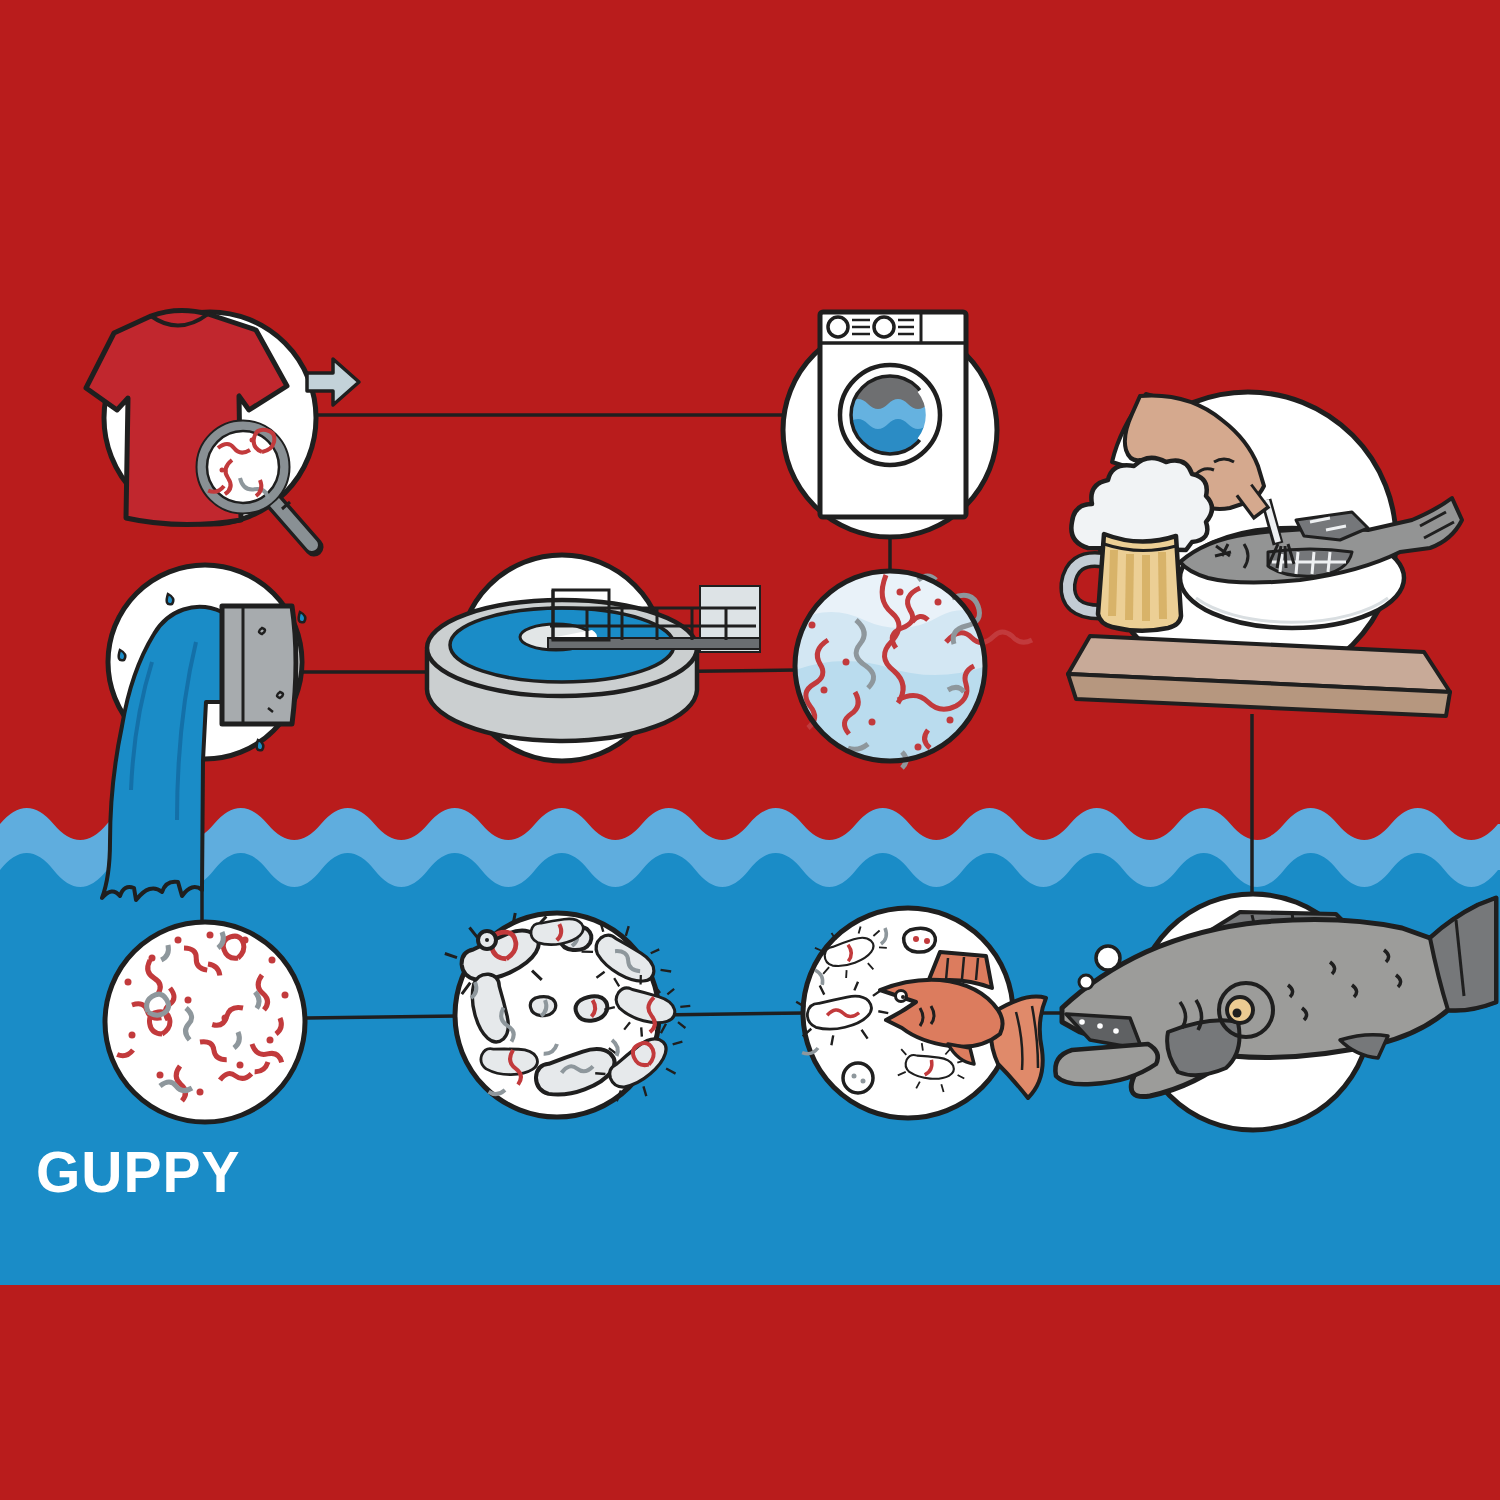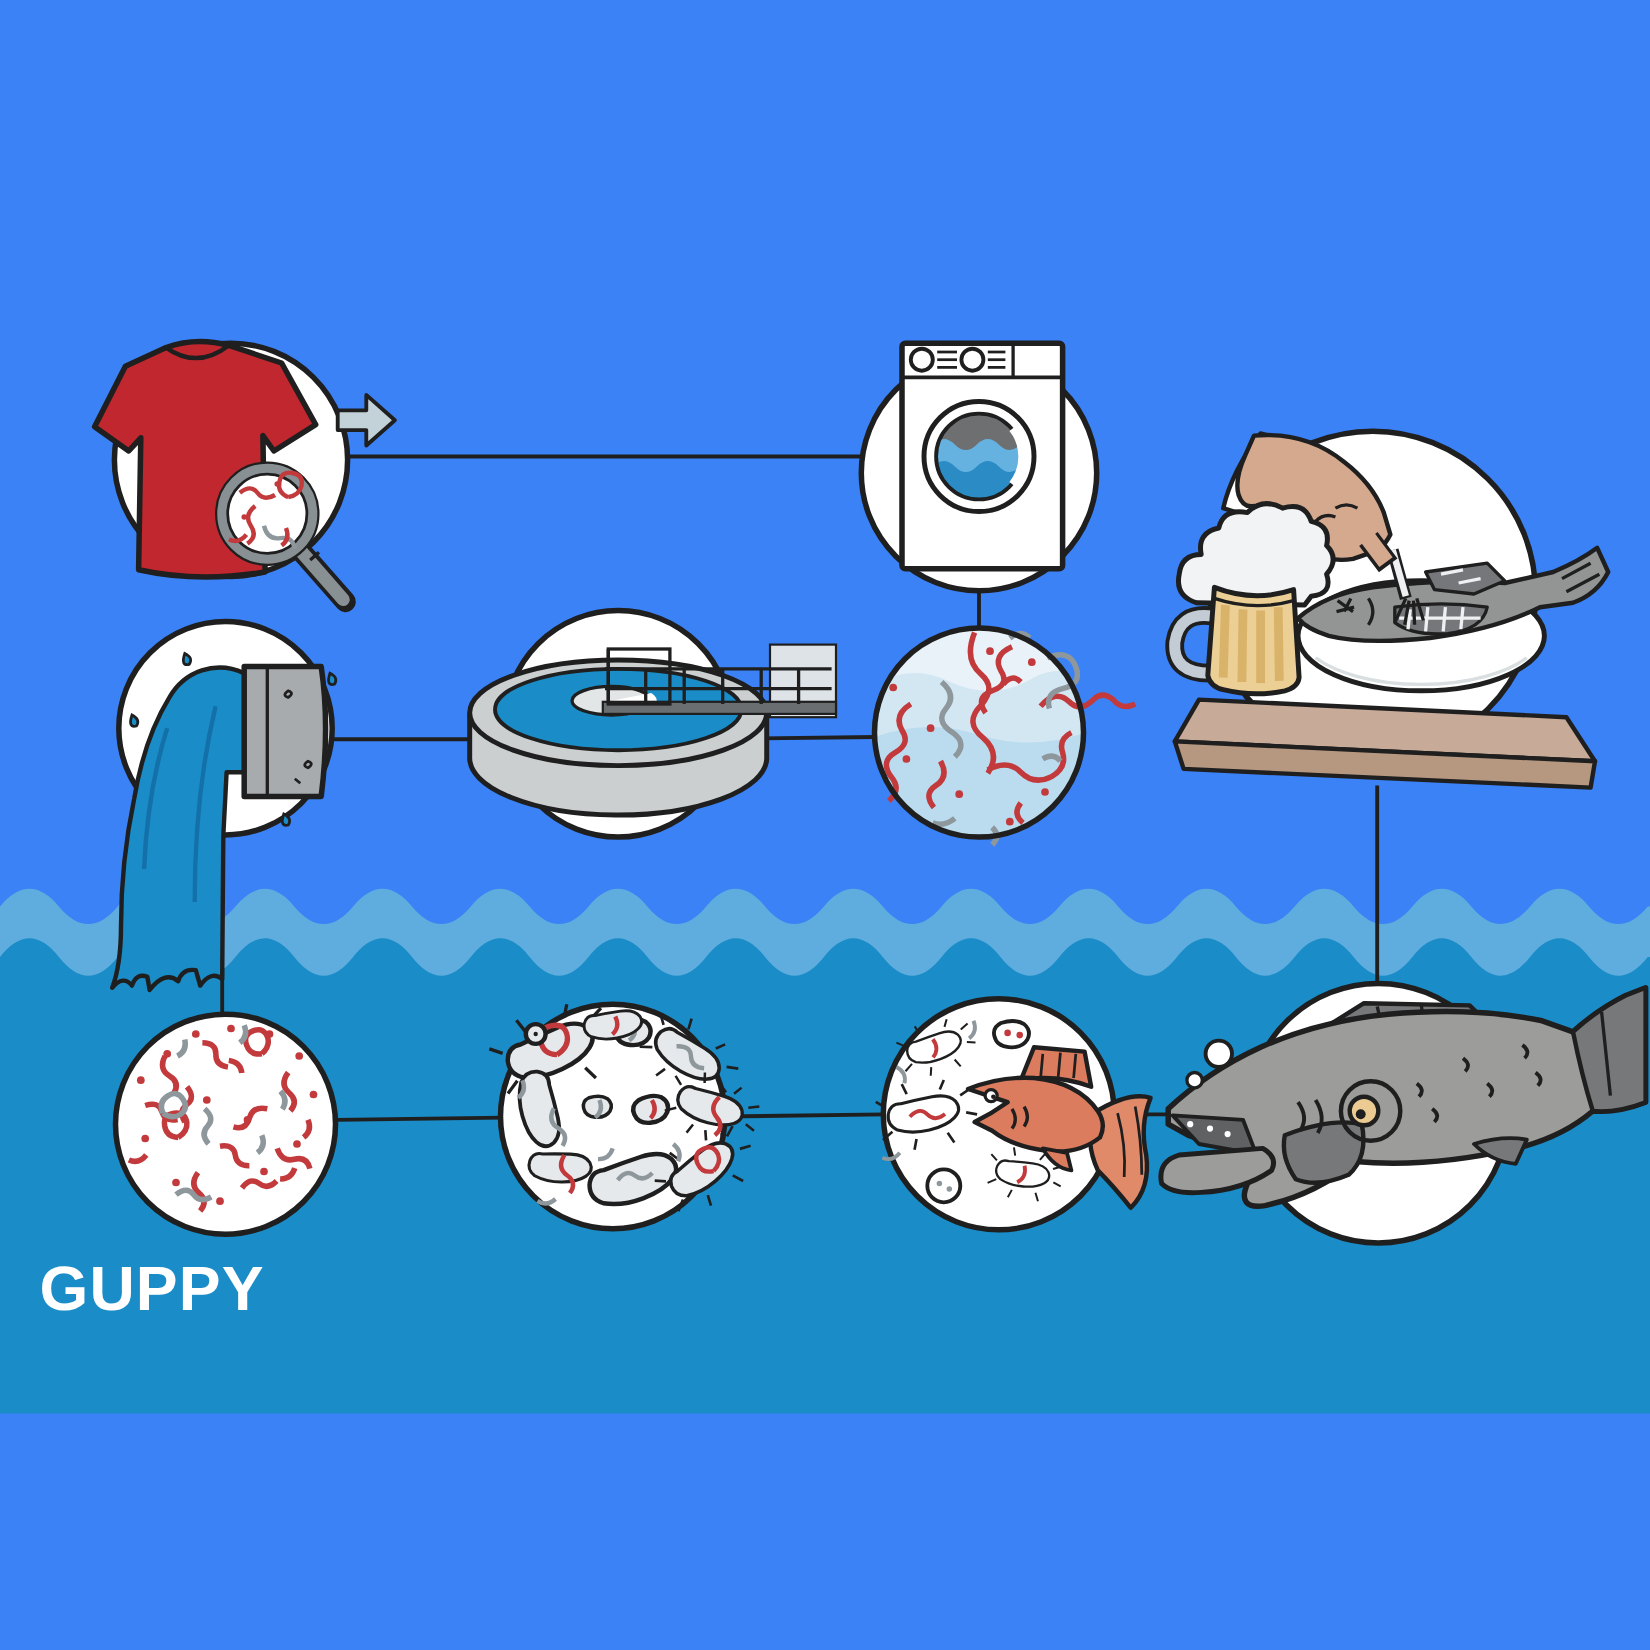--- a/index.html
+++ b/index.html
@@ -1,16 +1,16 @@
 <!DOCTYPE html>
 <html style="--outline: #1f1f1f; --ocean: #1a8cc7; --wave-light: #5fadde; --shirt-red: #c1272e; --fiber-red: #c23a3c; --fiber-gray: #8e979c; --arrow-gray: #c3d2d9; --lens-gray: #899094; --pipe-gray: #a7abae; --basin-gray: #cbcfd0; --hub-gray: #e2e6e7; --walkway-gray: #6a6e71; --drum-gray: #6e6f71; --washer-water-light: #65b2e0; --washer-water-dark: #2b8cc5; --glass-blue-1: #e9f2f9; --glass-blue-2: #d3e7f3; --glass-blue-3: #badcee; --table-brown: #c8aa98; --table-brown-dark: #b6977f; --beer-gold: #eccf95; --beer-stripe: #d8b369; --foam-white: #f1f3f5; --mug-handle: #c3ccd4; --skin: #d5a98e; --plate-fish-gray: #939494; --plate-fish-dark: #75777a; --small-fish-orange: #dc7c5e; --small-fish-tail: #e08a6a; --big-fish-gray: #9c9c9a; --big-fish-fin: #76787a; --big-fish-mouth: #5f6163; --fish-eye-yellow: #eccb92; --microbe-fill: #e6e9eb; --water-streak: #1470a8;"><head>
 <meta charset="utf-8">
 <style>
   html,body{margin:0;padding:0;background:#ffffff;}
-  .stage{position:relative;width:1500px;height:1500px;background:#3b82f6;overflow:hidden;
+  .stage{position:relative;width:1500px;height:1500px;background:#b91c1c;overflow:hidden;
          font-family:"Liberation Sans", sans-serif;}
   .stage svg{position:absolute;left:0;top:0;}
   .o{stroke:var(--outline);stroke-linejoin:round;stroke-linecap:round;}
   .logo{position:absolute;left:36px;top:1148px;color:#ffffff;font-weight:bold;
         font-size:57px;line-height:0.87;letter-spacing:1px;}
   .logo .reg{font-size:22px;vertical-align:28px;letter-spacing:0;}
 </style>
 </head>
 <body>
 

